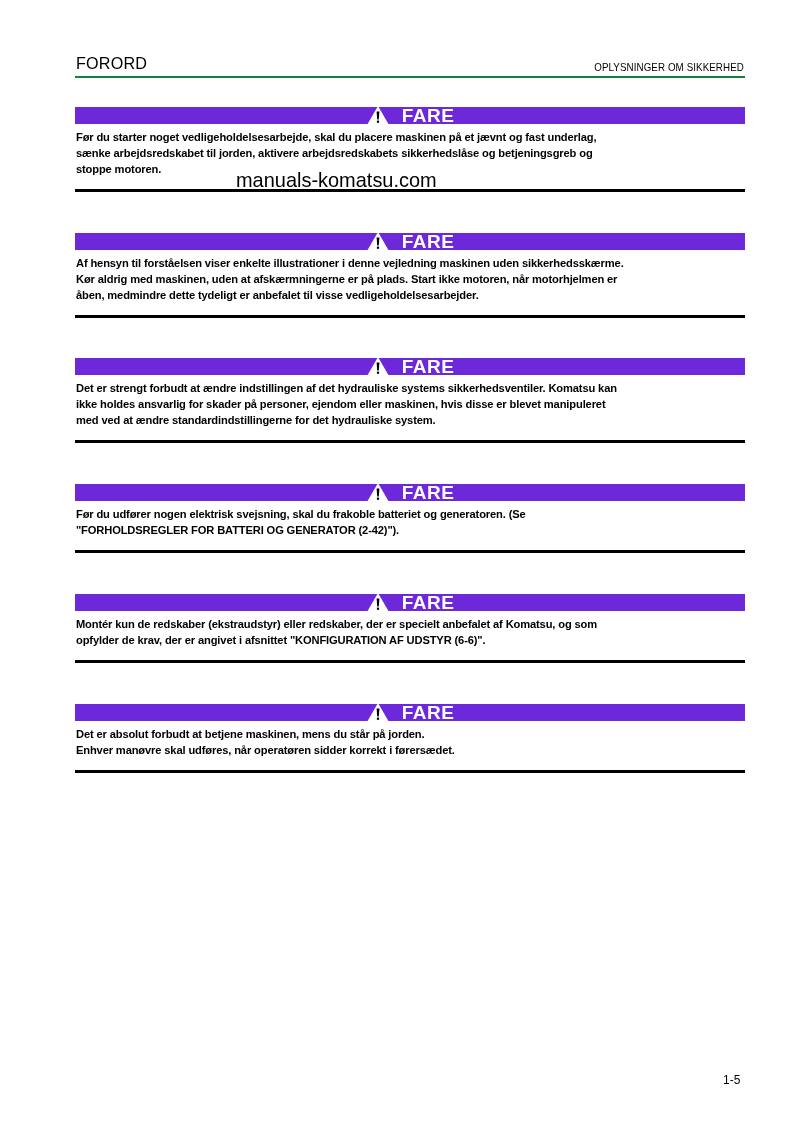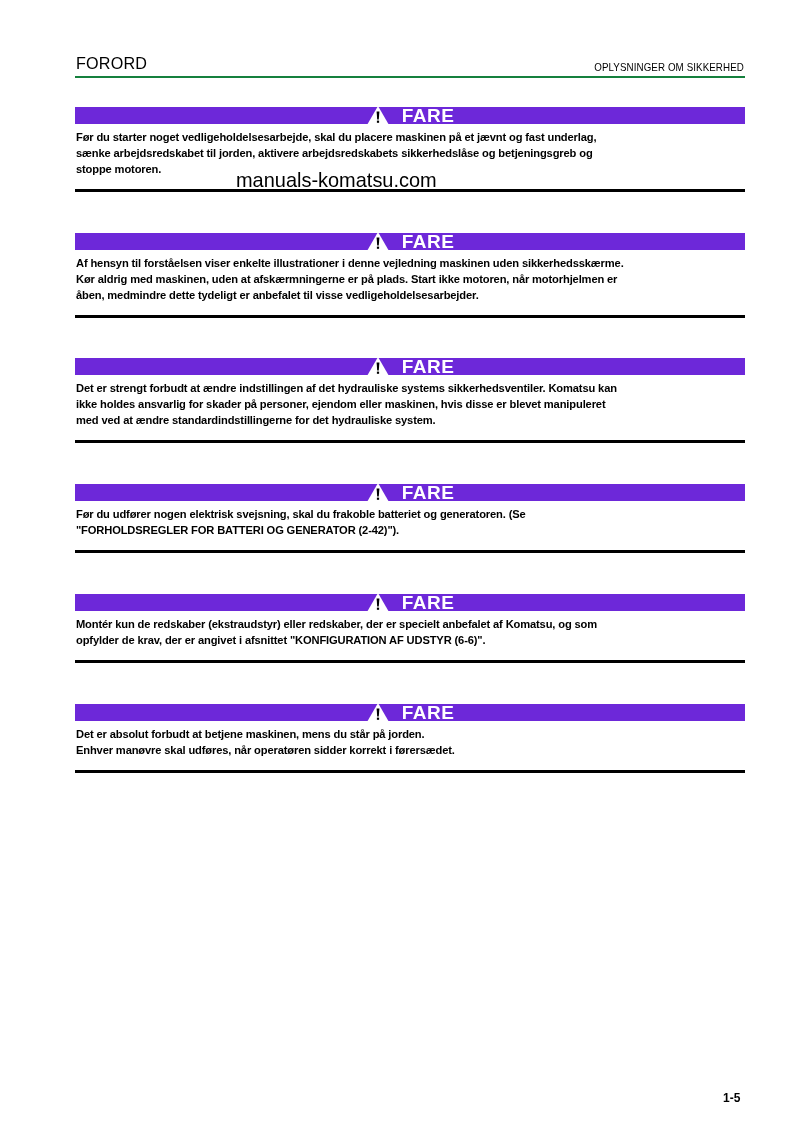--- a/index.html
+++ b/index.html
@@ -97,22 +97,21 @@
       letter-spacing: 0px;
       font-family: "Liberation Sans", sans-serif;
       transform: scaleX(0.95);
       transform-origin: left top;
     }
     .page-number {
       position: absolute;
       left: 723px;
       top: 1073px;
       font-size: 12px;
-      font-weight: bold;
-      margin-top: 18px;
+      font-weight: normal;
     }
   </style>
 </head>
 <body>
 
 <div class="header">
   <span class="header-left">FORORD</span>
   <span class="header-right">OPLYSNINGER OM SIKKERHED</span>
 </div>
 

